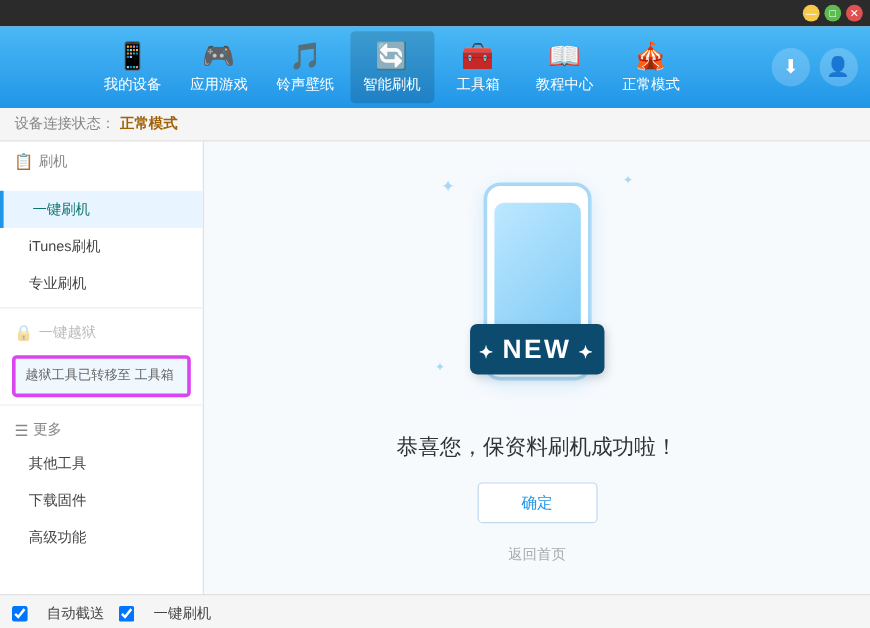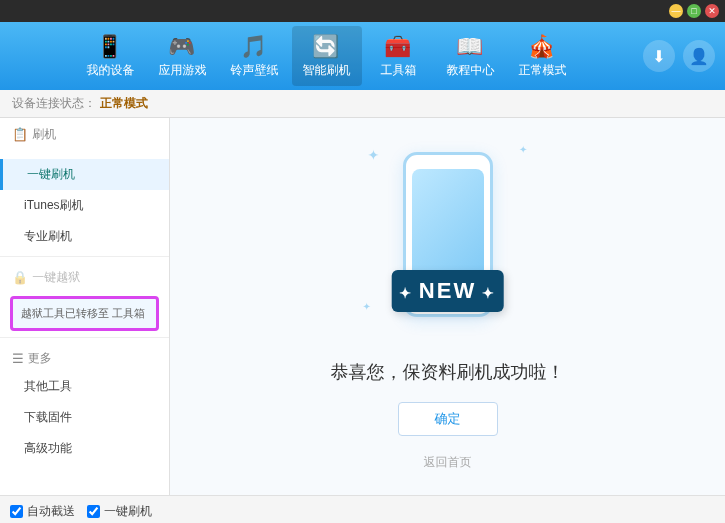--- a/index.html
+++ b/index.html
@@ -304,21 +304,21 @@
       background: #f5f5f5;
       border-top: 1px solid #e0e0e0;
       display: flex;
       align-items: center;
       padding: 0 10px;
       gap: 12px;
     }
     .check-item {
       display: flex;
       align-items: center;
-      gap: 4px;
+      gap: 16px;
       cursor: pointer;
       font-size: 12px;
       color: #444;
     }
     .check-item input[type=checkbox] { cursor: pointer; }
   </style>
 </head>
 <body>
 
 <div class="title-bar">

